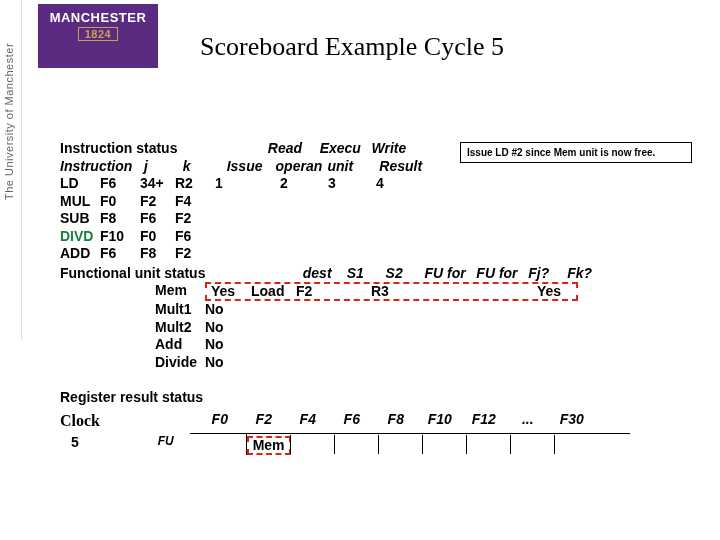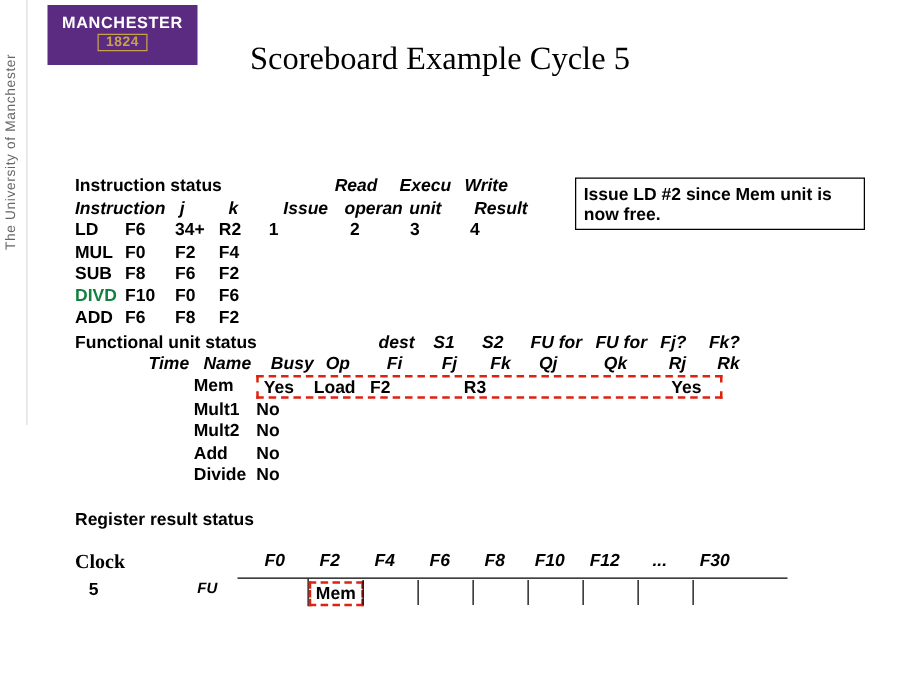--- a/index.html
+++ b/index.html
@@ -27,21 +27,21 @@
     position: absolute;
     left: 3px; top: 200px;
     white-space: nowrap;
     font-size: 11px;
     color: #666;
     letter-spacing: 0.5px;
   }
   .logo {
     position: absolute;
     left: 38px; top: 4px;
-    width: 120px; height: 48px;
+    width: 120px; height: 64px;
     background: #5b2b82;
     color: #fff;
     text-align: center;
     padding-top: 6px;
     font-size: 13px;
     font-weight: bold;
     letter-spacing: 0.5px;
   }
   .logo .year {
     display: inline-block;
@@ -58,21 +58,21 @@
     font-size: 26px;
     font-family: Liberation Serif, serif;
   }
   .callout {
     position: absolute;
     left: 460px; top: 142px;
     width: 232px;
     border: 1px solid #000;
     padding: 4px 6px;
     font-weight: bold;
-    font-size: 14px;
+    font-size: 10px;
     background: #fff;
   }
   .stage {
     position: absolute;
     left: 60px; top: 140px;
     width: 600px;
     font-size: 14px;
     font-weight: bold;
     line-height: 1.25;
   }
@@ -154,46 +154,32 @@
     <span class="c" style="width:180px">Functional unit status</span>
     <span class="c" style="width:55px"></span>
     <span class="c w40 hdr-it">dest</span>
     <span class="c w35 hdr-it">S1</span>
     <span class="c w35 hdr-it">S2</span>
     <span class="c w48 hdr-it">FU for</span>
     <span class="c w48 hdr-it">FU for</span>
     <span class="c w35 hdr-it">Fj?</span>
     <span class="c w35 hdr-it">Fk?</span>
   </div>
-  <div class="row">
-    <span class="c" style="width:55px"></span>
-    <span class="c w40 hdr-it">Time</span>
-    <span class="c w50 hdr-it">Name</span>
-    <span class="c w40 hdr-it">Busy</span>
-    <span class="c w45 hdr-it">Op</span>
-    <span class="c w40 hdr-it">Fi</span>
-    <span class="c w35 hdr-it">Fj</span>
-    <span class="c w35 hdr-it">Fk</span>
-    <span class="c w48 hdr-it">Qj</span>
-    <span class="c w48 hdr-it">Qk</span>
-    <span class="c w35 hdr-it">Rj</span>
-    <span class="c w35 hdr-it">Rk</span>
-  </div>
   <div id="fu-rows" class="fu-status">
       <div class="row"><span class="c" style="width:95px"></span><span class="c w50">Mem</span><span class="box-red" style="display:inline-block"><span class="c w40">Yes</span><span class="c w45">Load</span><span class="c w40">F2</span><span class="c w35"></span><span class="c w35">R3</span><span class="c w48"></span><span class="c w48"></span><span class="c w35"></span><span class="c w35">Yes</span></span></div>
       <div class="row"><span class="c" style="width:95px"></span><span class="c w50">Mult1</span><span class="c w40">No</span></div>
       <div class="row"><span class="c" style="width:95px"></span><span class="c w50">Mult2</span><span class="c w40">No</span></div>
       <div class="row"><span class="c" style="width:95px"></span><span class="c w50">Add</span><span class="c w40">No</span></div>
       <div class="row"><span class="c" style="width:95px"></span><span class="c w50">Divide</span><span class="c w40">No</span></div>
     </div>
 
   <div class="row" style="margin-top:18px">
     <span>Register result status</span>
   </div>
-  <div class="row reg-table" style="margin-top:16px">
+  <div class="row reg-table" style="margin-top:4px">
     <span class="c clock-lbl" style="width:60px">Clock</span>
     <span class="c" style="width:70px"></span>
     <span id="reg-hdr"><span class="reg-hdr" style="width: 44px; display: inline-block; text-align: center; font-weight: bold;">F0</span><span class="reg-hdr" style="width: 44px; display: inline-block; text-align: center; font-weight: bold;">F2</span><span class="reg-hdr" style="width: 44px; display: inline-block; text-align: center; font-weight: bold;">F4</span><span class="reg-hdr" style="width: 44px; display: inline-block; text-align: center; font-weight: bold;">F6</span><span class="reg-hdr" style="width: 44px; display: inline-block; text-align: center; font-weight: bold;">F8</span><span class="reg-hdr" style="width: 44px; display: inline-block; text-align: center; font-weight: bold;">F10</span><span class="reg-hdr" style="width: 44px; display: inline-block; text-align: center; font-weight: bold;">F12</span><span class="reg-hdr" style="width: 44px; display: inline-block; text-align: center; font-weight: bold;">...</span><span class="reg-hdr" style="width: 44px; display: inline-block; text-align: center; font-weight: bold;">F30</span></span>
   </div>
   <div class="hr-thin" style="margin-left:130px;width:440px"></div>
   <div class="row">
     <span class="c" style="width:30px;text-align:center;font-weight:bold">5</span>
     <span class="c" style="width:60px"></span>
     <span class="c small-it" style="width:40px">FU</span>
     <span id="reg-vals"><span class="regcell">&nbsp;</span><span class="regcell"><span class="box-red">Mem</span></span><span class="regcell">&nbsp;</span><span class="regcell">&nbsp;</span><span class="regcell">&nbsp;</span><span class="regcell">&nbsp;</span><span class="regcell">&nbsp;</span><span class="regcell">&nbsp;</span><span class="regcell">&nbsp;</span></span>

